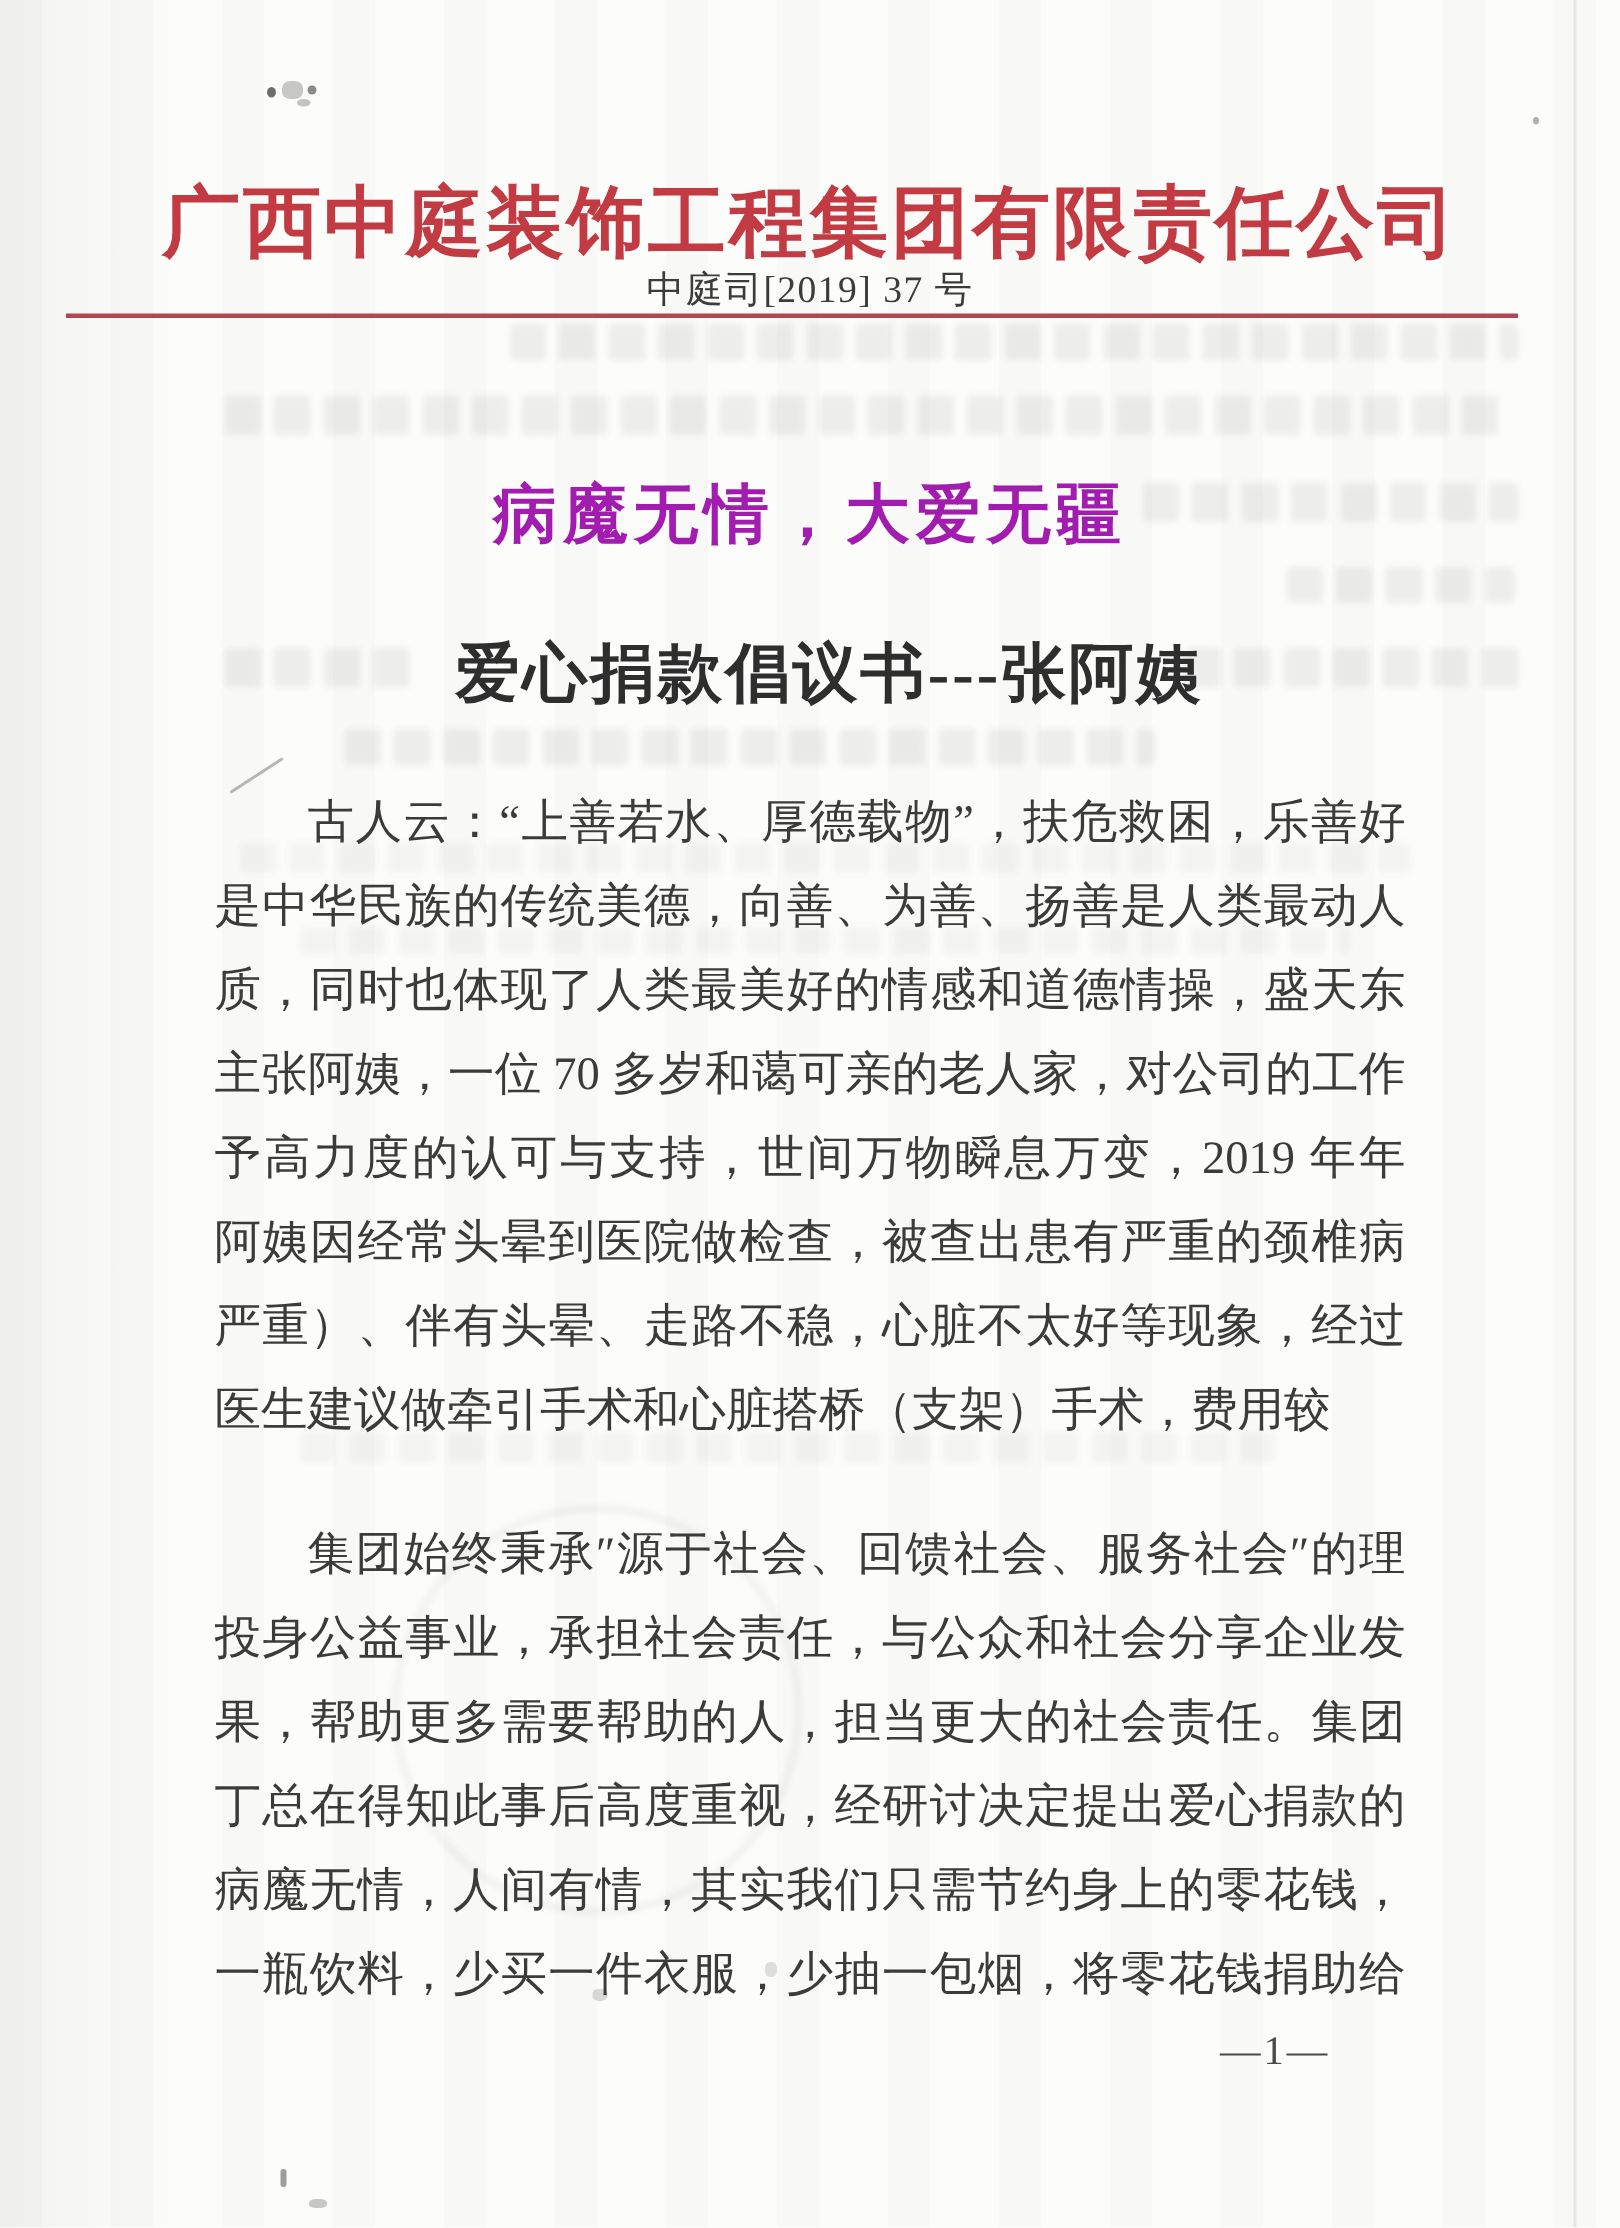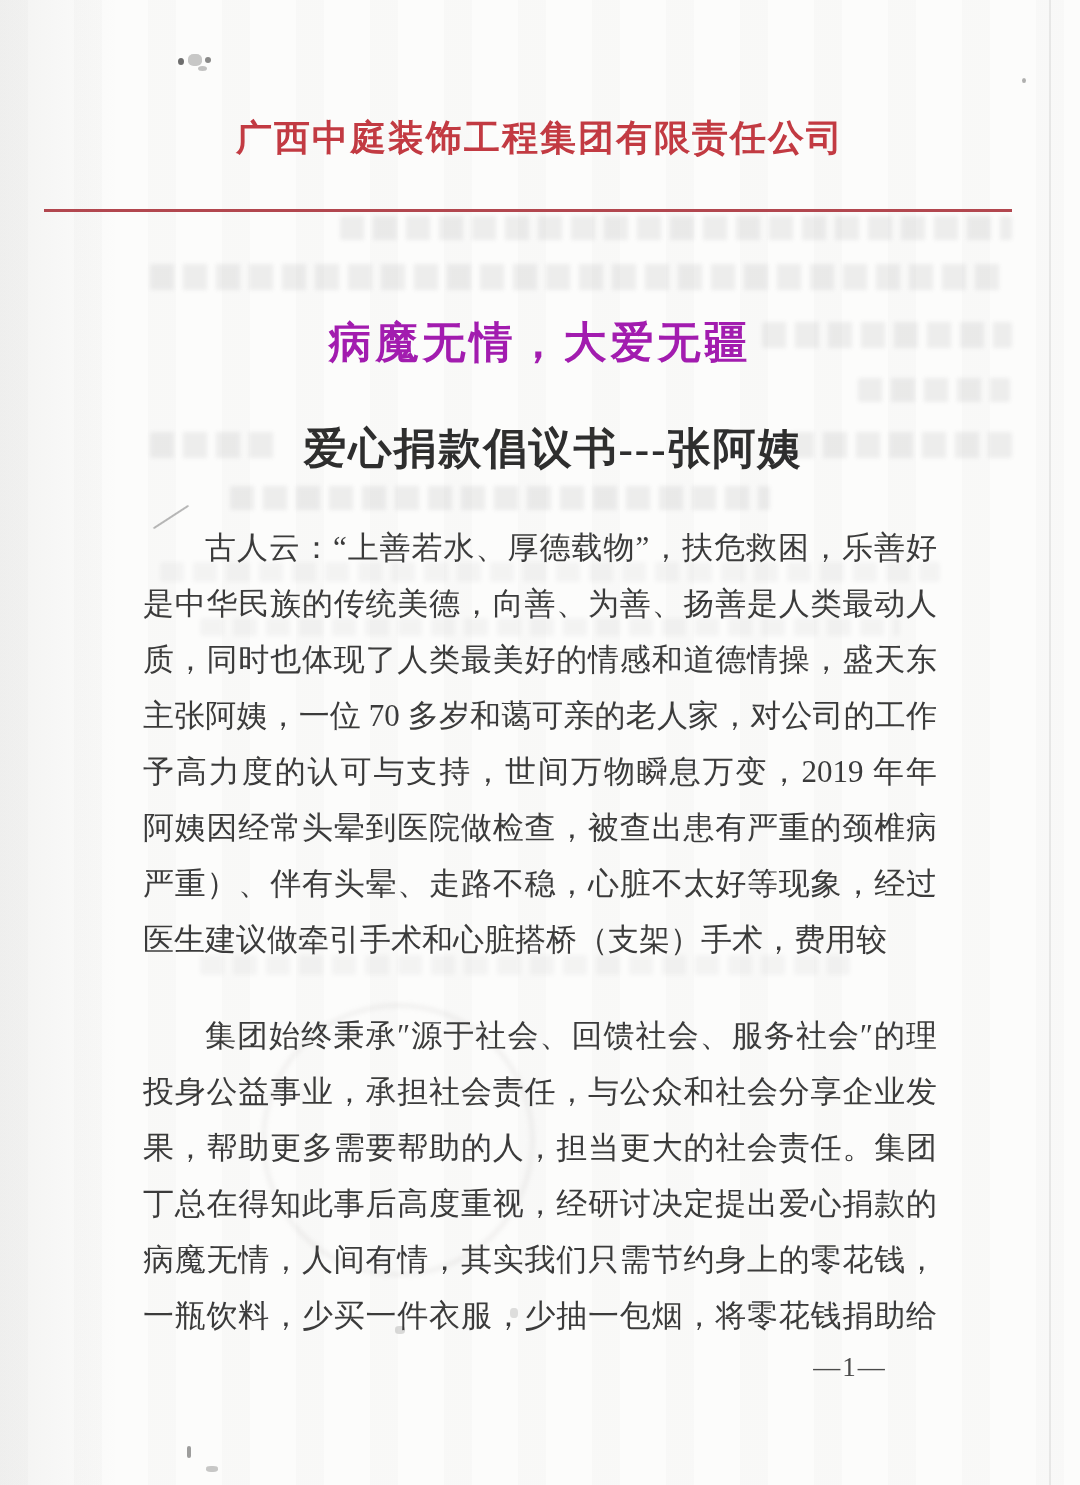--- a/index.html
+++ b/index.html
@@ -15,21 +15,21 @@
     background:
       repeating-linear-gradient(90deg, rgba(60,60,60,0.018) 0 28px, rgba(0,0,0,0) 28px 74px),
       linear-gradient(90deg, rgba(70,70,70,0.055) 0, rgba(70,70,70,0.02) 70px, rgba(0,0,0,0) 120px);
   }
   .fold-line{
     position:absolute;top:0;bottom:0;left:1049px;width:2px;
     background:rgba(90,90,90,0.10);
   }
   .company-name{
     position:absolute;top:114px;left:0;width:100%;
-    text-align:center;font-size:36px;font-weight:bold;
+    text-align:center;font-size:52px;font-weight:bold;
     letter-spacing:2px;white-space:nowrap;
   }
   .doc-number{
     position:absolute;top:176px;left:0;width:100%;
     text-align:center;font-size:25px;color:#3c3c3c;letter-spacing:1px;
   }
   .red-rule{
     position:absolute;top:209px;left:44px;width:968px;height:3px;
   }
   .title-main{
@@ -99,20 +99,21 @@
   <span class="speck s3"></span>
   <span class="speck s4"></span>
   <span class="speck s5"></span>
   <span class="speck s6"></span>
   <span class="speck s7"></span>
   <span class="speck s8"></span>
   <span class="speck s9"></span>
 
   <div class="company-name" style="color:#c23a42">广西中庭装饰工程集团有限责任公司</div>
 
+  <div class="doc-number">中庭司[2019] 37 号</div>
 
   <div class="red-rule" style="background:#b2474f"></div>
 
   <div class="ghost" style="top:216px;left:340px;width:672px;height:24px;"></div>
   <div class="ghost" style="top:264px;left:150px;width:858px;height:26px;"></div>
   <div class="ghost" style="top:322px;left:762px;width:250px;height:26px;"></div>
   <div class="ghost" style="top:378px;left:858px;width:152px;height:24px;"></div>
   <div class="ghost" style="top:432px;left:150px;width:132px;height:26px;"></div>
   <div class="ghost" style="top:432px;left:790px;width:222px;height:26px;"></div>
   <div class="ghost" style="top:486px;left:230px;width:540px;height:24px;"></div>

